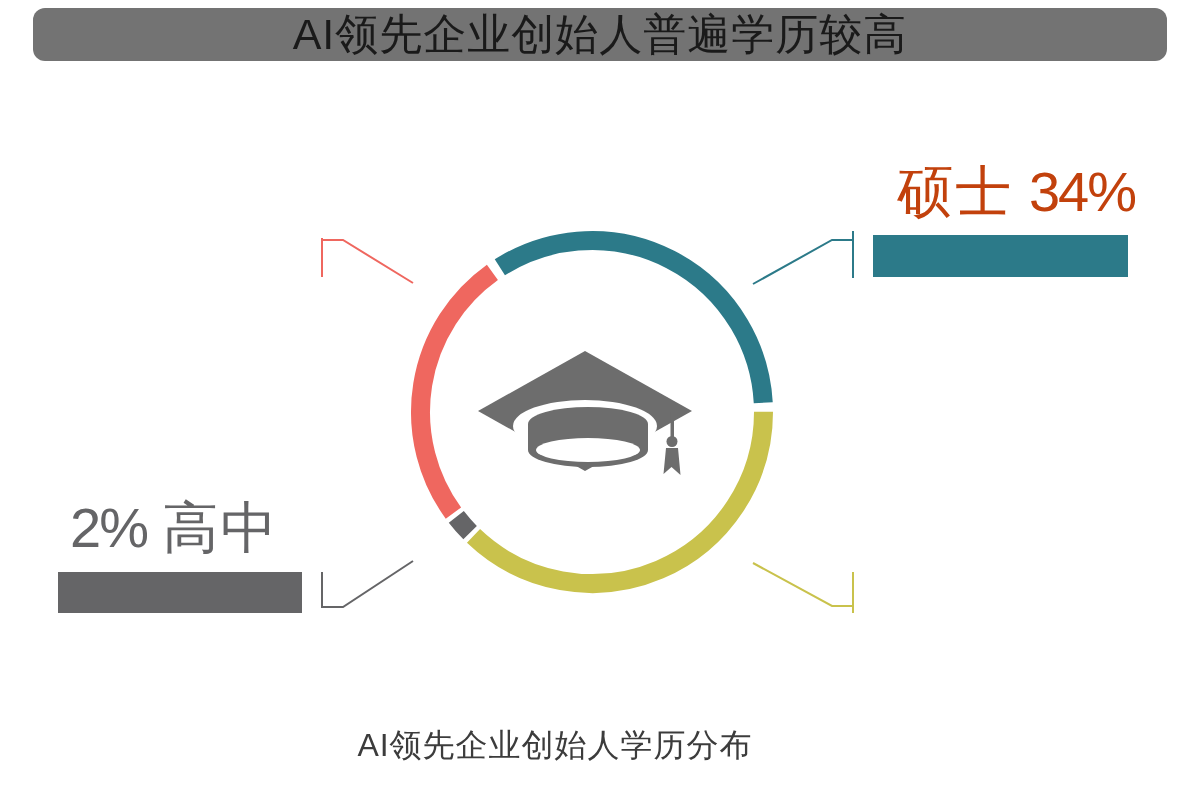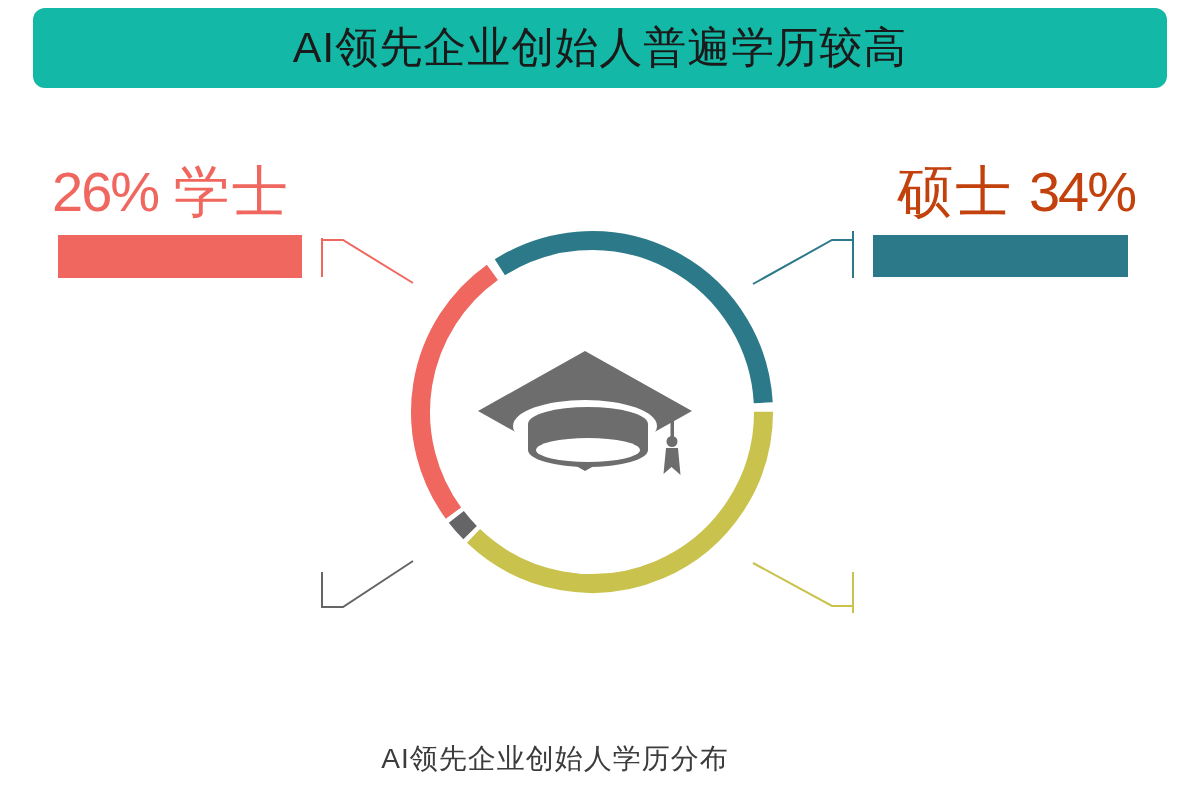--- a/index.html
+++ b/index.html
@@ -1,22 +1,22 @@
 <!DOCTYPE html>
 <html><head>
 <meta charset="utf-8">
 <style>
   html,body{margin:0;padding:0;background:#ffffff;}
   .canvas{
     position:relative;width:1200px;height:795px;background:#ffffff;overflow:hidden;
     font-family:"Liberation Sans","DejaVu Sans",sans-serif;
   }
   .title-banner{
-    position:absolute;left:33px;top:8px;width:1134px;height:80px;
-    background:#14b8a6;border-radius:12px;
+    position:absolute;left:33px;top:8px;width:1134px;height:53px;
+    background:#737373;border-radius:12px;
     display:flex;align-items:center;justify-content:center;
   }
   .title-banner span{
     font-size:43px;color:#1a1a1a;letter-spacing:1px;font-weight:400;
   }
   .overlay{position:absolute;left:0;top:0;width:1200px;height:795px;}
   .stat{position:absolute;}
   .stat-text{
     font-size:56px;line-height:66px;white-space:nowrap;font-weight:400;
   }
@@ -25,22 +25,22 @@
   .stat-bar{position:absolute;}
   .stat-tl{left:52px;top:159px;}
   .stat-tl .stat-bar{left:6px;top:76px;width:244px;height:43px;}
   .stat-tr{left:740px;top:159px;width:395px;text-align:right;}
   .stat-tr .stat-bar{left:133px;top:76px;width:255px;height:42px;}
   .stat-bl{left:70px;top:495px;}
   .stat-bl .stat-bar{left:-12px;top:77px;width:244px;height:41px;}
   .stat-br{left:740px;top:495px;width:395px;text-align:right;}
   .stat-br .stat-bar{left:133px;top:77px;width:257px;height:41px;}
   .caption{
-    position:absolute;left:355px;top:740px;width:400px;text-align:center;
-    font-size:28px;color:#3c3c3c;letter-spacing:1px;
+    position:absolute;left:355px;top:724px;width:400px;text-align:center;
+    font-size:32px;color:#3c3c3c;letter-spacing:1px;
   }
   .callout{fill:none;stroke-width:2px;}
 </style>
 </head>
 <body>
 
 <div class="canvas">
 
   <div class="title-banner">
     <span>AI领先企业创始人普遍学历较高</span>
@@ -73,33 +73,33 @@
       <polyline class="callout" points="853,240 832,240 753,284" stroke="#2C7A89"></polyline>
 
       <polyline class="callout" points="322,572 322,608" stroke="#656567"></polyline>
       <polyline class="callout" points="322,607 343,607 413,561" stroke="#656567"></polyline>
 
       <polyline class="callout" points="853,572 853,613" stroke="#C9C24C"></polyline>
       <polyline class="callout" points="853,606 832,606 753,563" stroke="#C9C24C"></polyline>
     </g>
   </svg>
 
-  <div class="stat stat-tl">
-    <div class="stat-text" style="color: rgb(239, 103, 95);">
-      <span class="stat-value">26%</span>
-      <span class="stat-word">学士</span>
-    </div>
-    <div class="stat-bar" style="background: rgb(239, 103, 95);"></div>
-  </div>
 
   <div class="stat stat-tr">
     <div class="stat-text" style="color: #c2410c;">
       <span class="stat-word">硕士</span>
       <span class="stat-value">34%</span>
     </div>
     <div class="stat-bar" style="background: rgb(44, 122, 137);"></div>
   </div>
 
+  <div class="stat stat-bl">
+    <div class="stat-text" style="color: rgb(101, 101, 103);">
+      <span class="stat-value">2%</span>
+      <span class="stat-word">高中</span>
+    </div>
+    <div class="stat-bar" style="background: rgb(101, 101, 103);"></div>
+  </div>
 
 
   <div class="caption">AI领先企业创始人学历分布</div>
 
 </div>
 
 </body></html>

